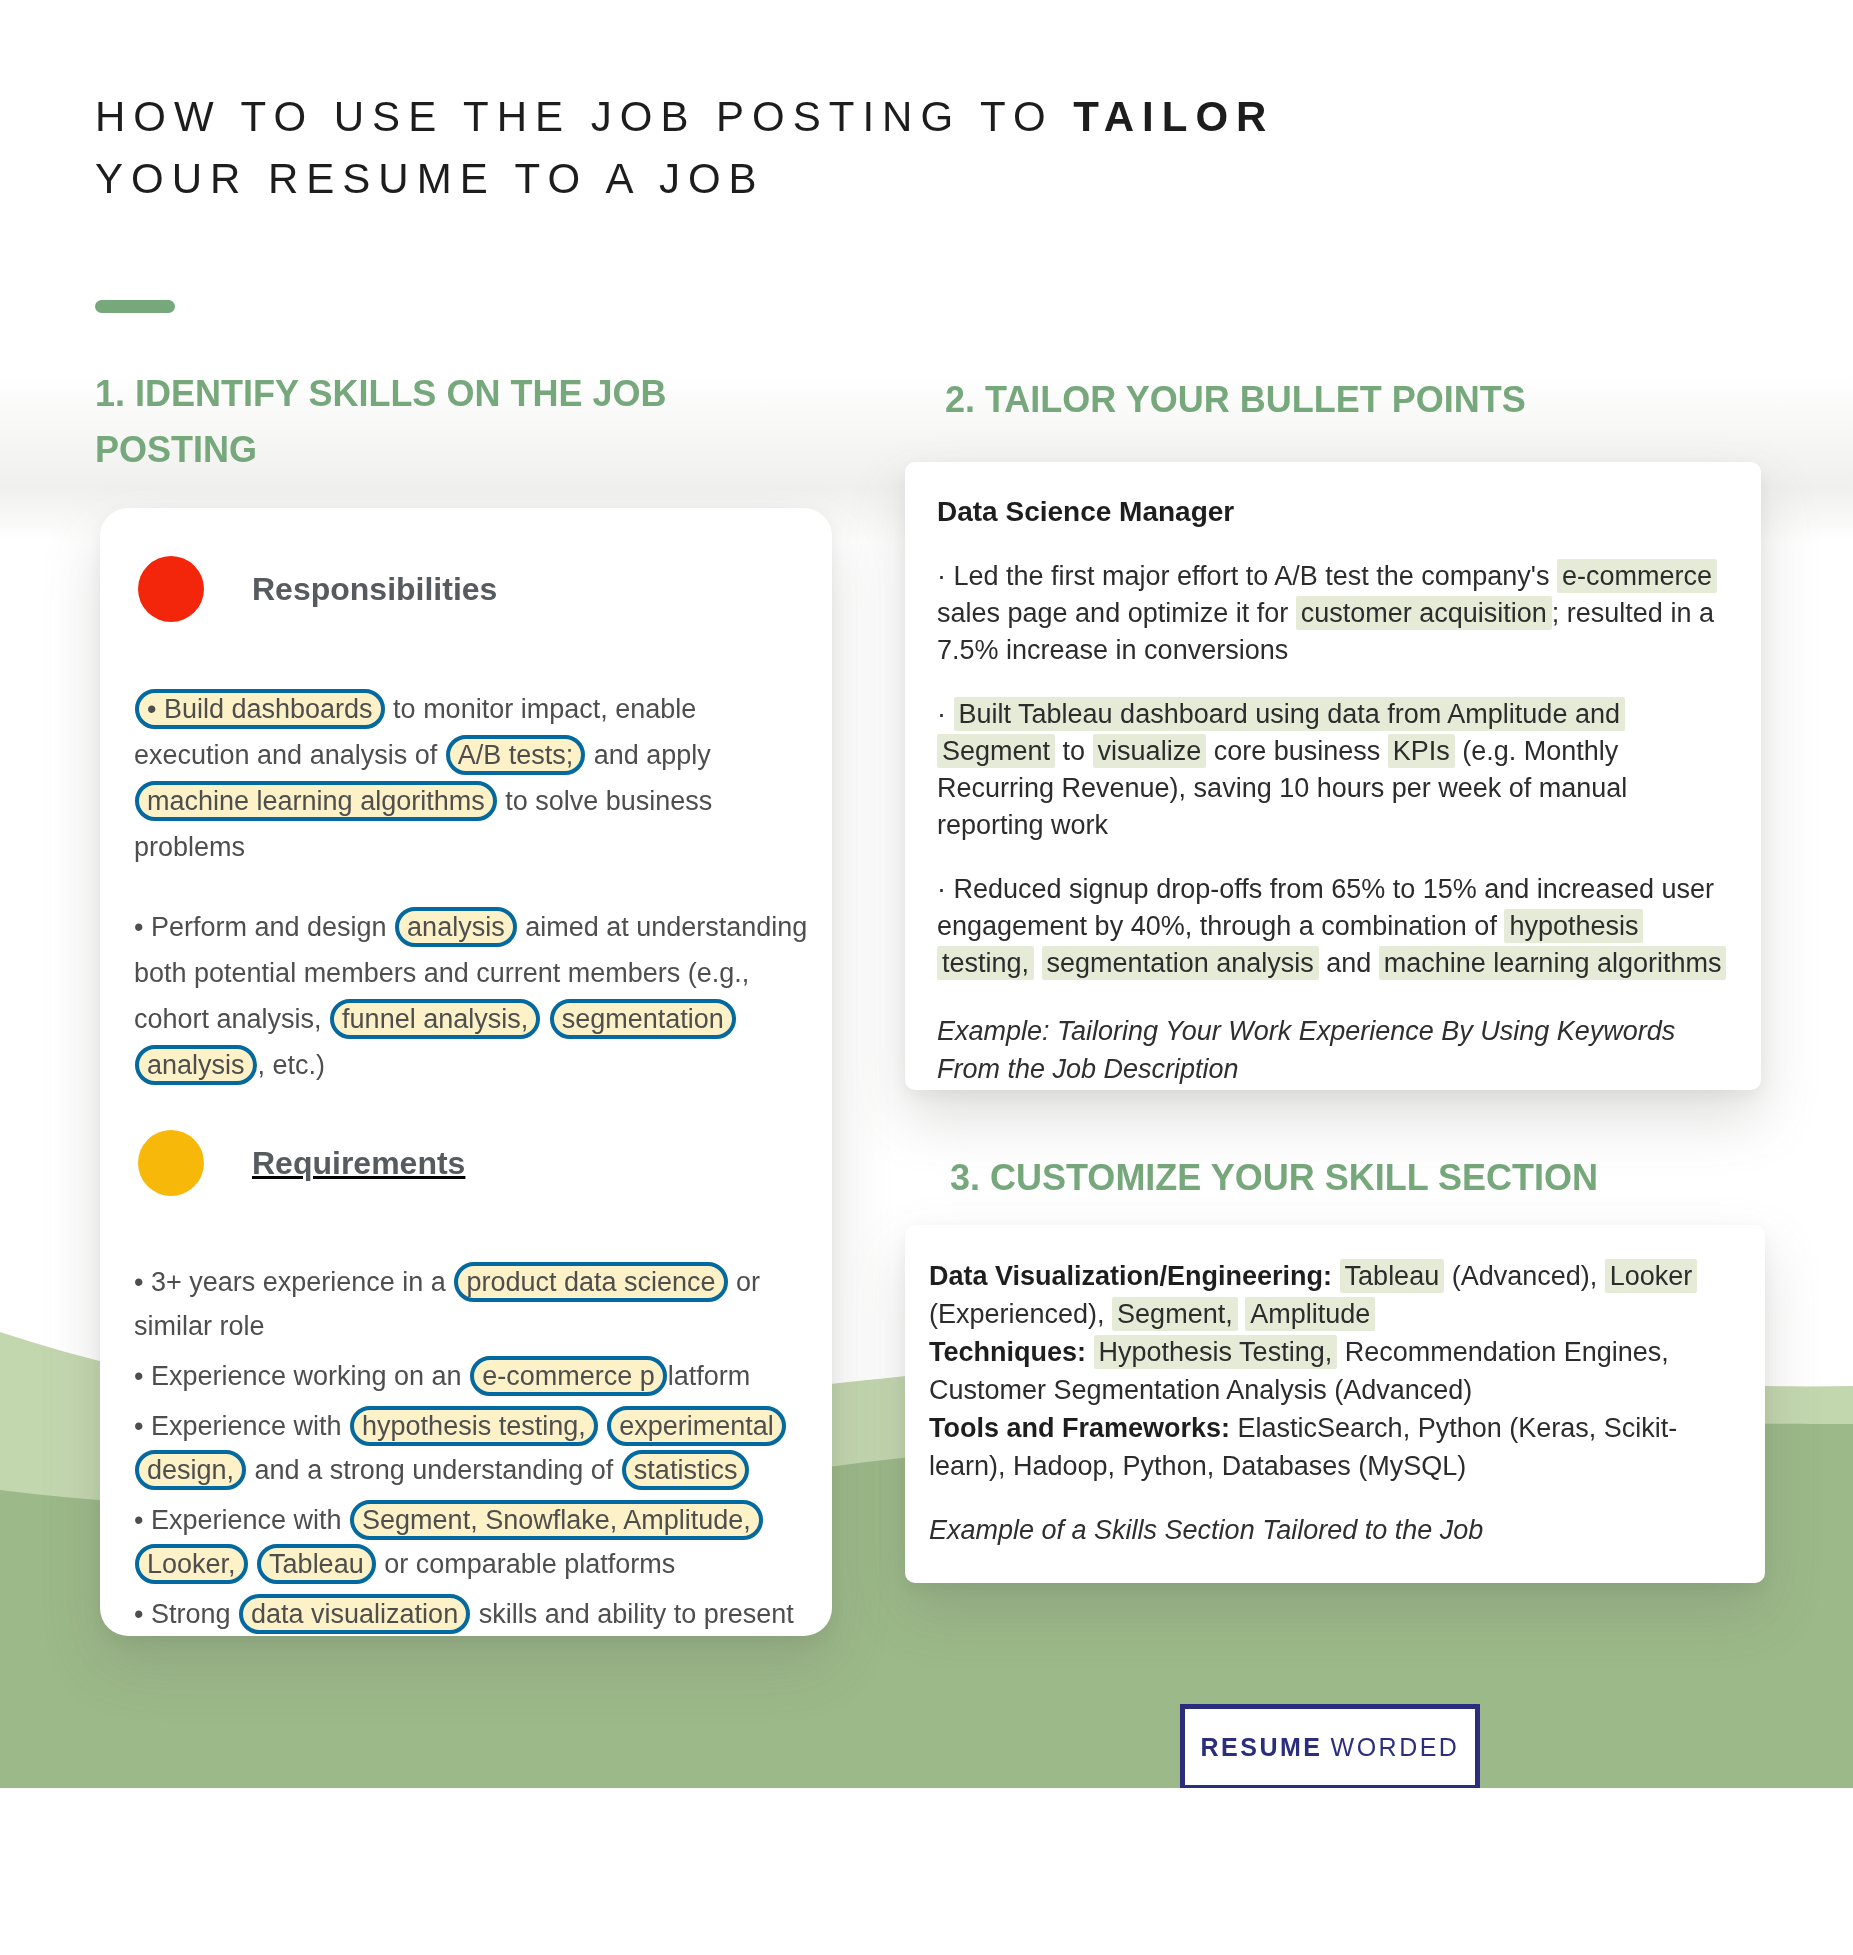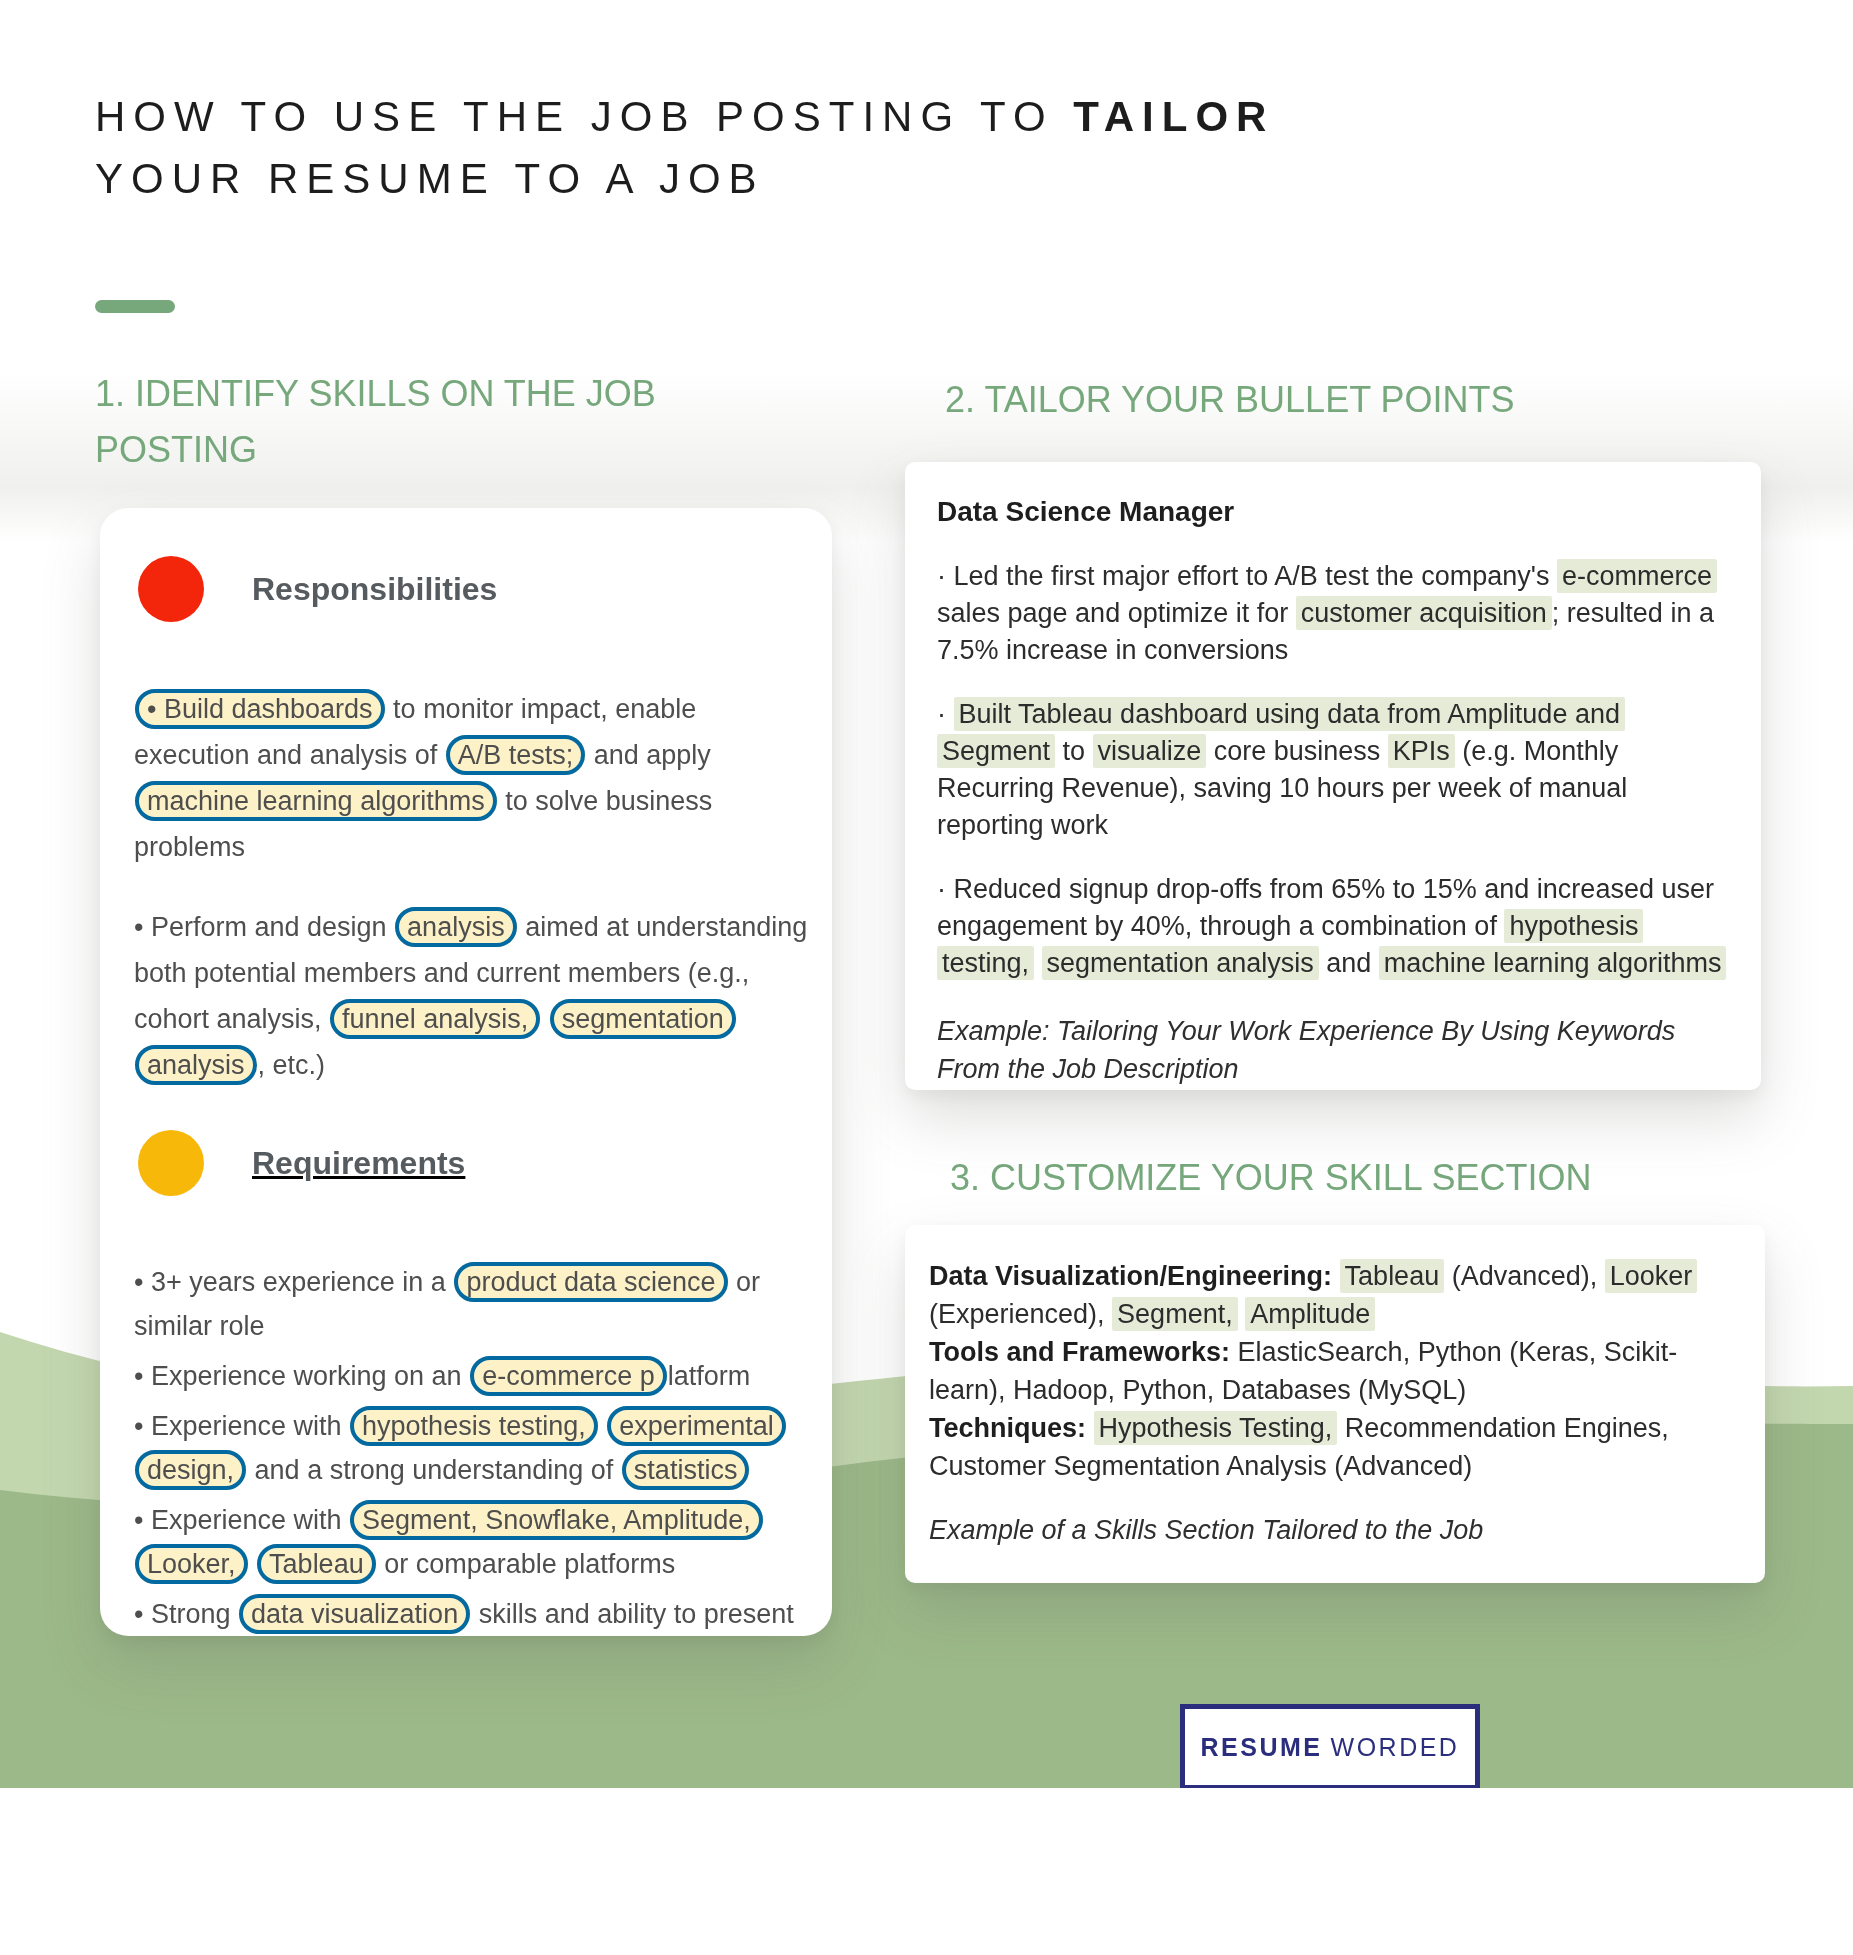--- a/index.html
+++ b/index.html
@@ -22,21 +22,21 @@
     font-size:42px;letter-spacing:8px;line-height:62px;
     color:#1d1d1d;font-weight:400;z-index:2;
   }
   .title .bold{font-weight:700;}
   .dash{
     position:absolute;left:95px;top:300px;width:80px;height:13px;
     border-radius:8px;background:#76a87c;z-index:2;
   }
   .sec-heading{
     position:absolute;
-    font-size:36px;line-height:56px;font-weight:400;color:#76a87c;
+    font-size:36px;line-height:56px;font-weight:700;color:#76a87c;
     z-index:2;margin:0;
   }
   .sec1{left:95px;top:366px;width:700px;}
   .sec2{left:945px;top:372px;width:820px;}
   .sec3{left:950px;top:1150px;width:820px;}
 
   .card{
     position:absolute;background:#ffffff;box-sizing:border-box;
     box-shadow:0 28px 60px rgba(95,95,90,0.20), 0 6px 16px rgba(0,0,0,0.05);
     z-index:2;
@@ -133,22 +133,22 @@
   <div class="card card-right2">
     <h3 class="job-title">Data Science Manager</h3>
     <p class="rb-text"><span>· Led the first major effort to A/B test the company's </span><span class="hl">e-commerce</span><span> sales page and optimize it for </span><span class="hl">customer acquisition</span><span>; resulted in a 7.5% increase in conversions</span></p>
     <p class="rb-text"><span>· </span><span class="hl">Built Tableau dashboard using data from Amplitude and Segment</span><span> to </span><span class="hl">visualize</span><span> core business </span><span class="hl">KPIs</span><span> (e.g. Monthly Recurring Revenue), saving 10 hours per week of manual reporting work</span></p>
     <p class="rb-text"><span>· Reduced signup drop-offs from 65% to 15% and increased user engagement by 40%, through a combination of </span><span class="hl">hypothesis testing,</span><span> </span><span class="hl">segmentation analysis</span><span> and </span><span class="hl">machine learning algorithms</span></p>
     <p class="example-right">Example: Tailoring Your Work Experience By Using Keywords From the Job Description</p>
   </div>
 
   <div class="card card-right3">
     <p class="skills-line"><span class="b">Data Visualization/Engineering:</span><span> </span><span class="hl">Tableau</span><span> (Advanced), </span><span class="hl">Looker</span><span> (Experienced), </span><span class="hl">Segment,</span><span> </span><span class="hl">Amplitude</span></p>
+    <p class="skills-line"><span class="b">Techniques:</span><span> </span><span class="hl">Hypothesis Testing,</span><span> Recommendation Engines, Customer Segmentation Analysis (Advanced)</span></p>
     <p class="skills-line"><span class="b">Tools and Frameworks:</span><span> ElasticSearch, Python (Keras, Scikit-learn), Hadoop, Python, Databases (MySQL)</span></p>
-    <p class="skills-line"><span class="b">Techniques:</span><span> </span><span class="hl">Hypothesis Testing,</span><span> Recommendation Engines, Customer Segmentation Analysis (Advanced)</span></p>
     <p class="example-right3">Example of a Skills Section Tailored to the Job</p>
   </div>
 
   <div class="logo">
     <div class="logo-inner">
       <span class="bold">RESUME</span>
       <span>WORDED</span>
     </div>
   </div>
 

